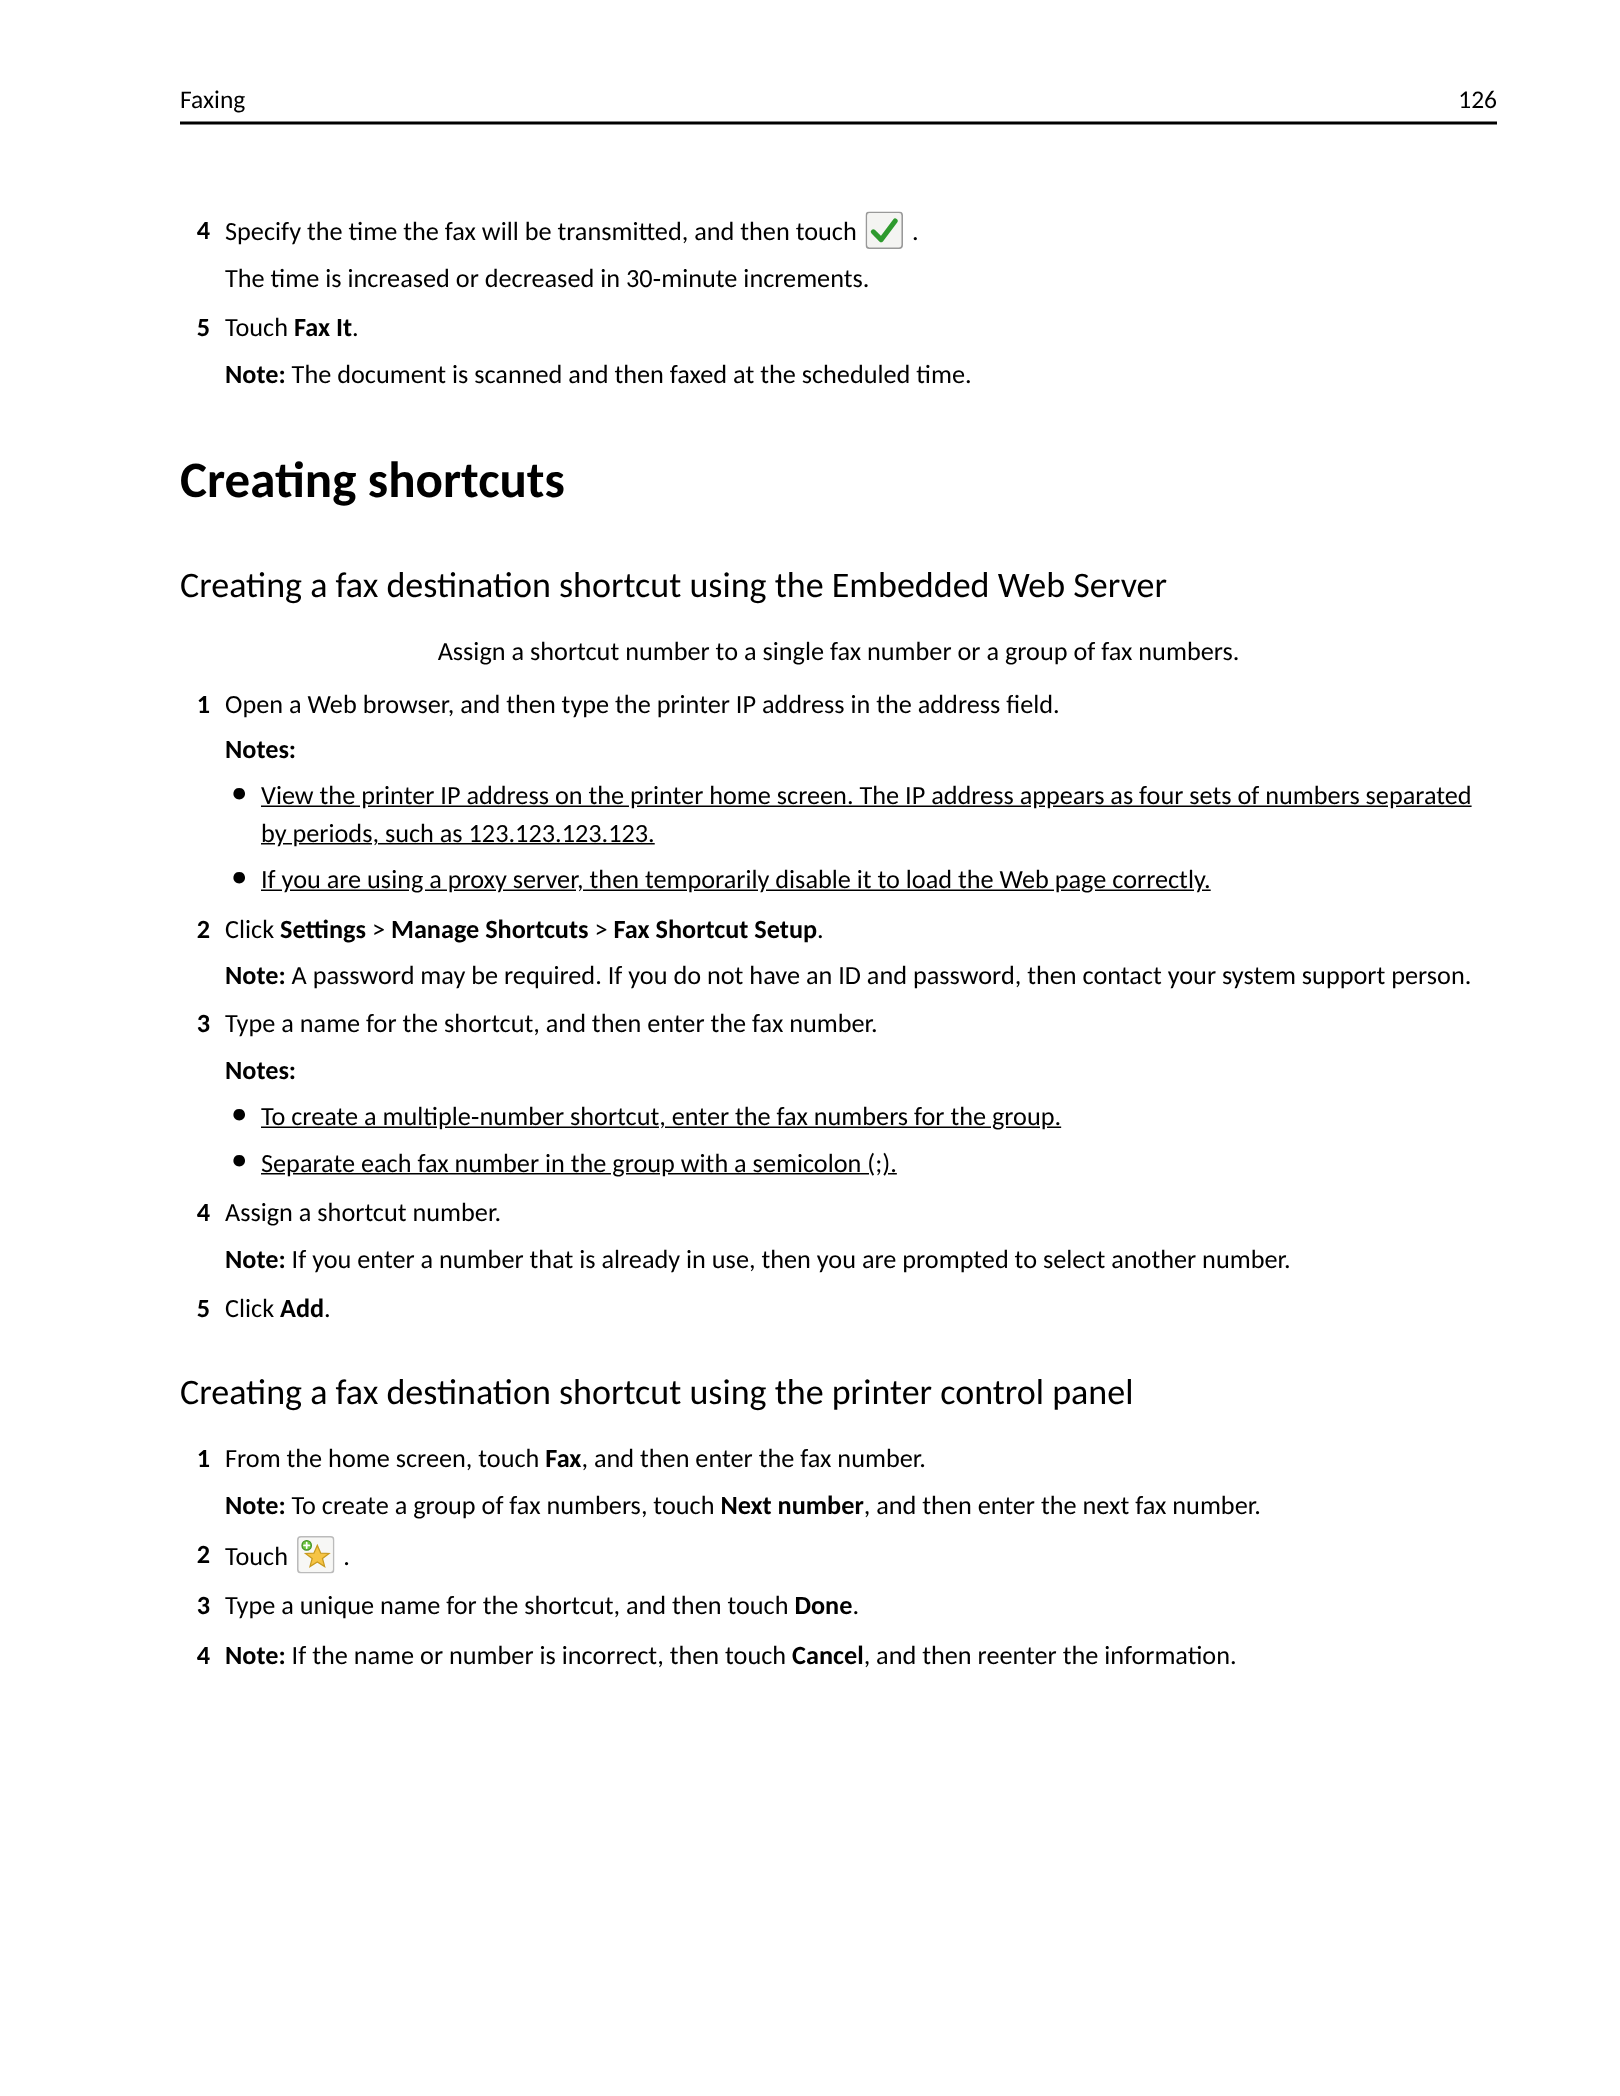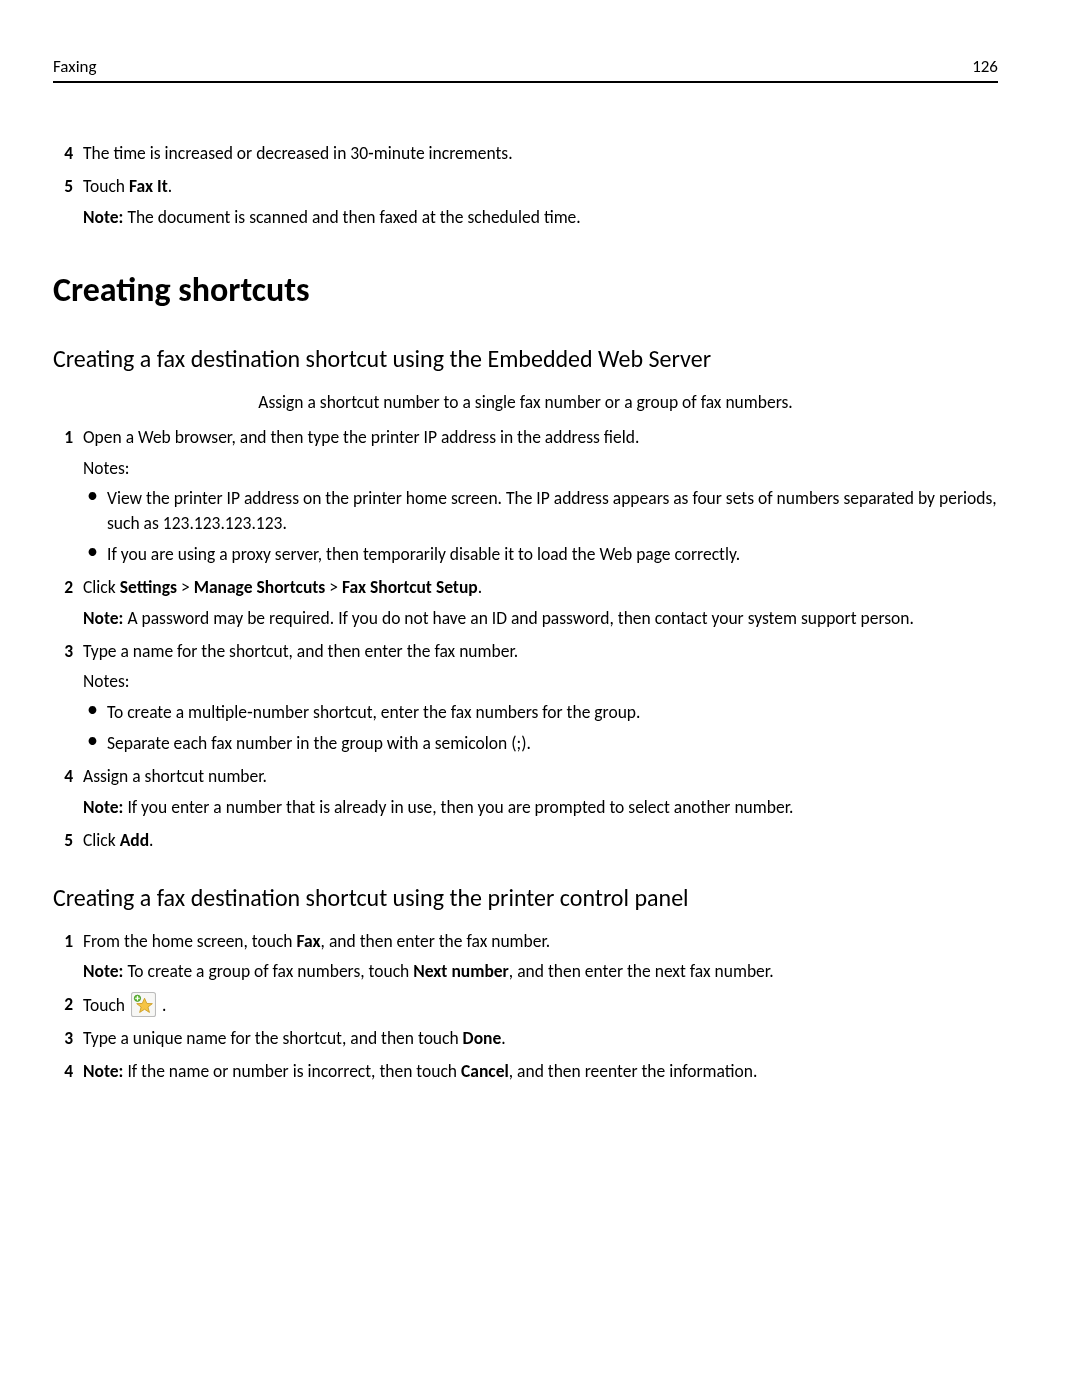--- a/index.html
+++ b/index.html
@@ -4,21 +4,21 @@
 <style>
   * { box-sizing: border-box; }
   html, body {
     margin: 0;
     padding: 0;
     background: #fff;
   }
   .page {
     width: 1080px;
     height: 1397px;
-    padding: 56px 82px 40px 53px;
+    padding: 56px 82px 40px 120px;
     font-family: Calibri, "Segoe UI", Arial, sans-serif;
     color: #000;
     position: relative;
   }
   .running-head {
     display: flex;
     justify-content: space-between;
     font-size: 17px;
     padding-bottom: 4px;
     border-bottom: 2px solid #000;
@@ -36,25 +36,26 @@
     position: absolute;
     left: 0;
     top: 0;
     font-weight: 700;
     width: 20px;
     text-align: right;
   }
   .li-num .body > p { margin: 0 0 6px 0; }
   .li-num .body > p:last-child { margin-bottom: 0; }
   .note-line { margin: 4px 0 6px 0; }
-  .notes-label { font-weight: 400; margin: 4px 0 6px 0; }
+  .notes-label { font-weight: 700; margin: 4px 0 6px 0; }
   .bullets {
     list-style: none;
     margin: 0 0 8px 0;
     padding: 0 0 0 24px;
+    text-decoration: underline;
   }
   .bullets > li {
     position: relative;
     padding-left: 0;
     margin-bottom: 6px;
   }
   .bullets > li:last-child { margin-bottom: 0; }
   .bullets > li::before {
     content: "•";
     position: absolute;
@@ -93,20 +94,24 @@
     <span>Faxing</span>
     <span>126</span>
   </div>
 
   <div class="content">
 
     <ol class="ol-num" id="top-steps">
         <li class="li-num">
           <span class="num">4</span>
           <div class="body">
+            <p>Specify the time the fax will be transmitted, and then touch <span class="icon-box"><svg viewBox="0 0 24 24" width="25" height="25">
+                  <rect x="0.5" y="0.5" width="23" height="23" rx="2" fill="#f4f4f2" stroke="#999"></rect>
+                  <path d="M5 13 L10 18 L19 6" fill="none" stroke="#2e9a2e" stroke-width="3.2" stroke-linecap="round" stroke-linejoin="round"></path>
+                </svg></span> .</p>
             <p>The time is increased or decreased in 30‑minute increments.</p>
           </div>
         </li>
         <li class="li-num">
           <span class="num">5</span>
           <div class="body">
             <p>Touch <span class="strong">Fax It</span>.</p>
             <p class="note-line"><span class="strong">Note:</span> The document is scanned and then faxed at the scheduled time.</p>
           </div>
         </li>

